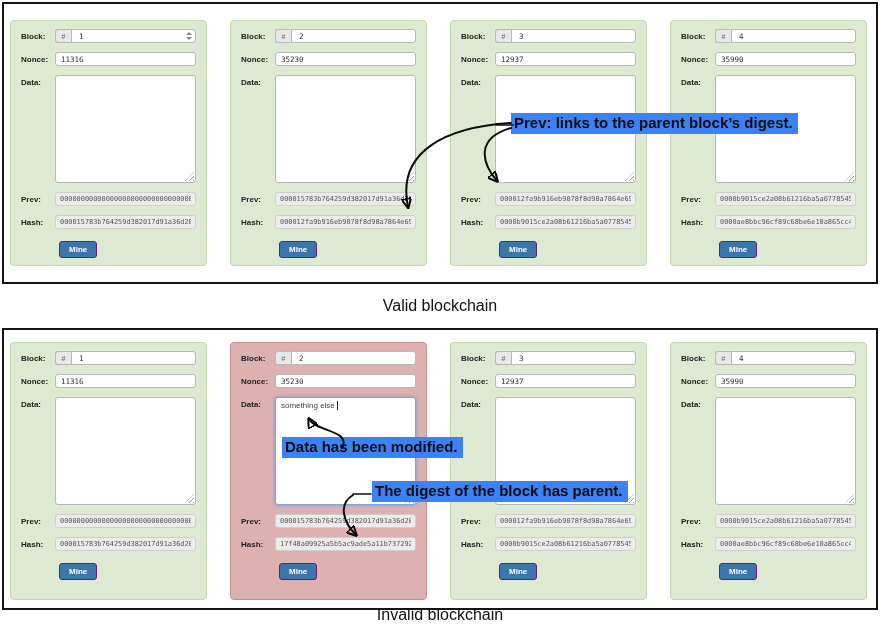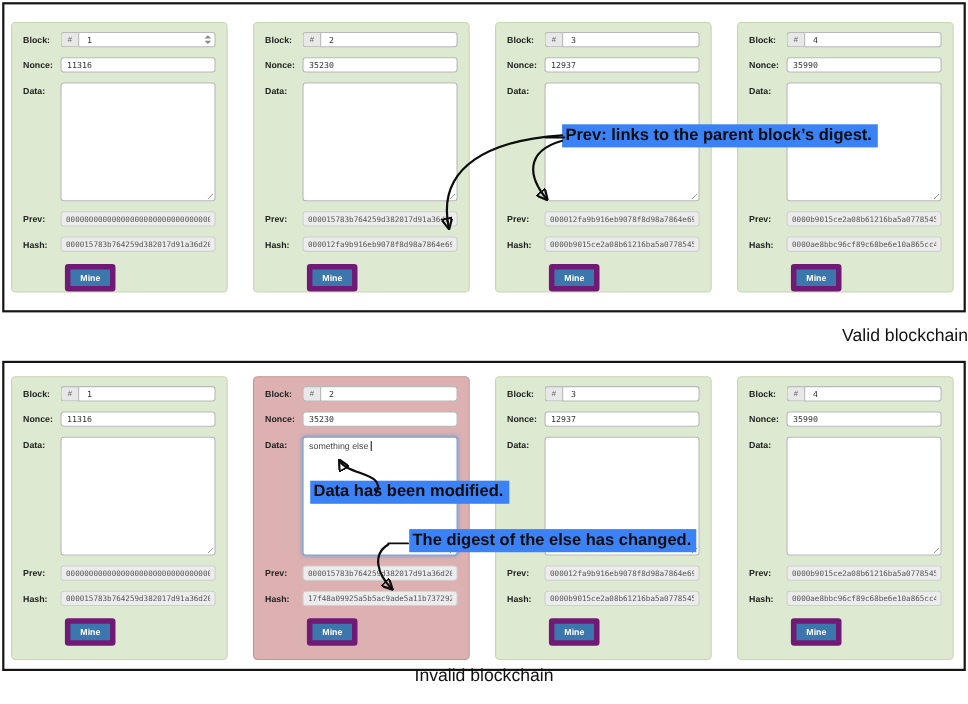--- a/index.html
+++ b/index.html
@@ -71,30 +71,30 @@
     box-shadow:0 0 4px rgba(100,150,210,0.85);
   }
   .grip{
     position:absolute;right:2px;bottom:2px;width:9px;height:9px;
     background:repeating-linear-gradient(135deg,transparent 0 2.2px,#999 2.2px 3.2px);
     clip-path:polygon(100% 0,100% 100%,0 100%);
   }
   .caret{position:absolute;left:62px;top:4px;width:1px;height:9px;background:#222;}
   .mine-btn{
     margin-left:38px;margin-top:2px;
-    background:#3b76ac;border:5px solid #701a75;border-radius:3px;
+    background:#3b76ac;border:1px solid #701a75;border-radius:3px;
     color:#fff;font-weight:bold;font-size:8px;padding:3px 9px;
     font-family:"Liberation Sans",sans-serif;cursor:pointer;
   }
 
   .caption{
     position:absolute;left:0;width:880px;text-align:center;
     font-size:16px;color:#111;
   }
-  #cap-valid{top:297px;text-align:right;}
+  #cap-valid{top:297px;}
   #cap-invalid{top:606px;}
 
   .annot{
     position:absolute;z-index:40;white-space:nowrap;
     font-weight:bold;font-size:15px;color:#0c0c0c;
     background:#3b82f6;padding:1px 5px 3px 3px;
   }
   #annot-prev{left:511px;top:113px;}
   #annot-data{left:282px;top:437px;}
   #annot-digest{left:372px;top:481px;}
@@ -358,21 +358,21 @@
     </div>
     <button class="mine-btn">Mine</button>
   </div>
 
 </div>
 
 <div class="caption" id="cap-invalid">Invalid blockchain</div>
 
 <div class="annot" id="annot-prev">Prev: links to the parent block’s digest.</div>
 <div class="annot" id="annot-data">Data has been modified.</div>
-<div class="annot" id="annot-digest">The digest of the else has changed.</div>
+<div class="annot" id="annot-digest">The digest of the block has parent.</div>
 
 <svg id="arrow-layer" viewBox="0 0 880 640" xmlns="http://www.w3.org/2000/svg">
   <defs>
     <marker id="ah" viewBox="0 0 10 10" refX="8.5" refY="5" markerWidth="5.5" markerHeight="5" orient="auto">
       <path d="M0,0 L10,5 L0,10 z" fill="#0c0c0c" stroke="none"></path>
     </marker>
   </defs>
   <path class="dash" d="M 496 125 H 513"></path>
   <path d="M 511 123 C 448 127, 396 150, 408 207" marker-end="url(#ah)"></path>
   <path d="M 511 128 C 476 138, 481 162, 497 181" marker-end="url(#ah)"></path>

